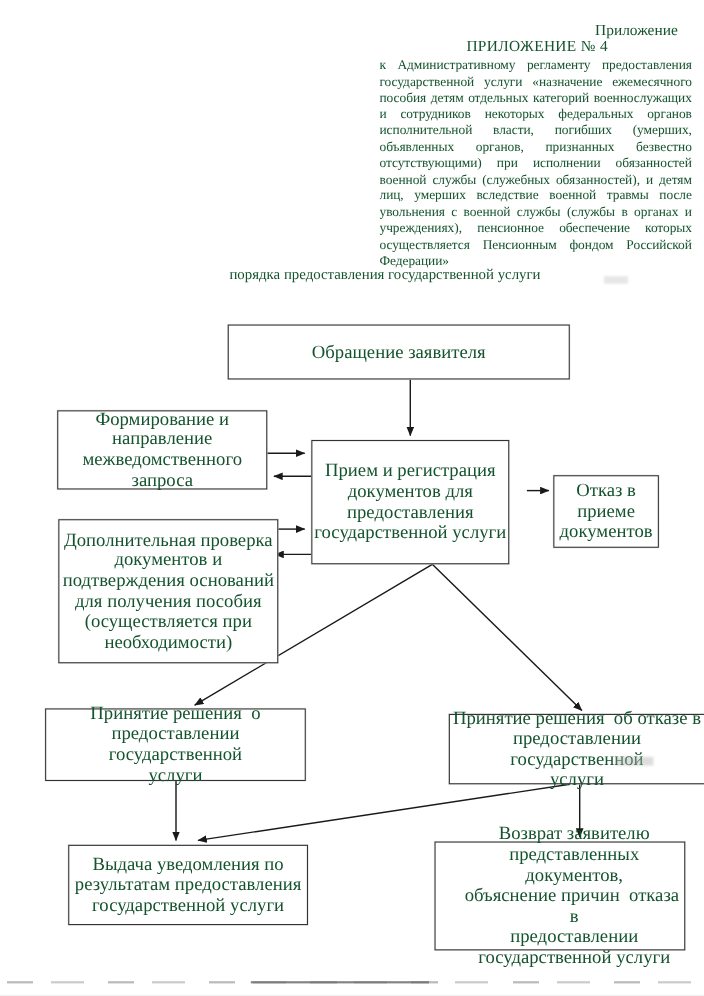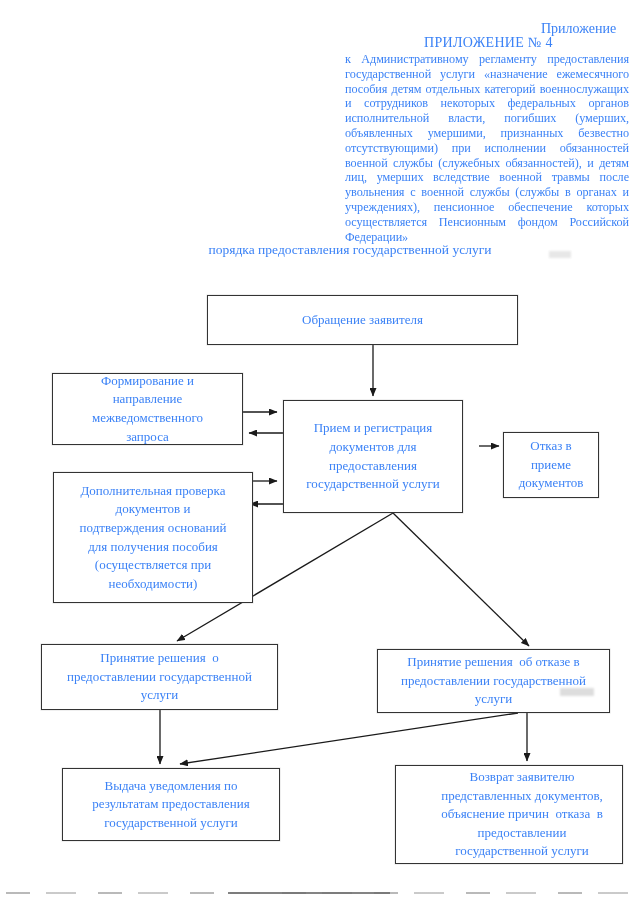--- a/index.html
+++ b/index.html
@@ -1,47 +1,47 @@
 <!DOCTYPE html>
 <html><head>
 <meta charset="utf-8">
 <style>
   html,body { margin:0; padding:0; background:#e8e8e8; }
   .page {
     position:relative; width:640px; height:905px; margin:0 auto;
     background:#ffffff; overflow:hidden;
     font-family:"Liberation Serif","DejaVu Serif",serif;
-    color:#3b82f6;
+    color:#14532d;
   }
   
   .hdr1 { position:absolute; left:541px; top:21px; font-size:14px; white-space:nowrap; }
   .hdr2 { position:absolute; left:424px; top:35px; font-size:14px; letter-spacing:.3px; white-space:nowrap; }
   .para { position:absolute; left:345px; top:52px; width:284px; overflow:hidden;
           font-size:12.2px; line-height:14.8px; letter-spacing:-.05px; }
   .para .pl  { text-align:justify; text-align-last:justify; }
   .para .pl-last { text-align:left; text-align-last:left; }
   
   .title { position:absolute; left:100px; top:242px; width:500px;
            text-align:center; font-size:13.5px; line-height:16.8px; }
   
   .node {
     position:absolute; box-sizing:border-box; background:#ffffff;
     border:1.7px solid #333333;
     box-shadow:0 0 0 .5px rgba(130,130,130,.25);
     display:flex; align-items:center; justify-content:center;
-    text-align:center; font-size:13px; line-height:18.6px;
+    text-align:center; font-size:17px; line-height:18.6px;
   }
   .node span { white-space:pre-line; display:block; }
   .n-applicant   { left:207px; top:295px; width:311px; height:50px; }
   .n-intake      { left:283px; top:400px; width:180px; height:113px; }
   .n-interagency { left:52px;  top:373px; width:191px; height:72px; }
   .n-check       { left:53px;  top:472px; width:200px; height:131px; }
   .n-refuse      { left:503px; top:432px; width:96px;  height:66px; }
   .n-grant       { left:41px;  top:644px; width:237px; height:66px; }
-  .n-deny        { left:377px; top:649px; width:233px; height:64px; }
+  .n-deny        { left:408px; top:649px; width:233px; height:64px; }
   .n-notice      { left:62px;  top:768px; width:218px; height:73px; }
   .n-return      { left:395px; top:765px; width:228px; height:99px;padding-left:26px; }
   
   .arrows { position:absolute; left:0; top:0; width:640px; height:905px; pointer-events:none; }
   .arrows line { stroke:#1a1a1a; stroke-width:1.3; }
   
   .smudge1 { position:absolute; left:560px; top:688px; width:34px; height:8px;
              background:#b5b5b5; opacity:.45; filter:blur(1.2px); }
   .smudge2 { position:absolute; left:549px; top:251px; width:22px; height:7px;
              background:#c4c4c4; opacity:.4; filter:blur(1.1px); }
@@ -58,21 +58,21 @@
 <div class="page">
 
   <div class="hdr1">Приложение</div>
   <div class="hdr2">ПРИЛОЖЕНИЕ № 4</div>
   <div class="para">
     <div class="pl">к Административному регламенту предоставления</div>
     <div class="pl">государственной услуги «назначение ежемесячного</div>
     <div class="pl">пособия детям отдельных категорий военнослужащих</div>
     <div class="pl">и сотрудников некоторых федеральных органов</div>
     <div class="pl">исполнительной власти, погибших (умерших,</div>
-    <div class="pl">объявленных умершими, признанных безвестно</div>
+    <div class="pl">объявленных органов, признанных безвестно</div>
     <div class="pl">отсутствующими) при исполнении обязанностей</div>
     <div class="pl">военной службы (служебных обязанностей), и детям</div>
     <div class="pl">лиц, умерших вследствие военной травмы после</div>
     <div class="pl">увольнения с военной службы (службы в органах и</div>
     <div class="pl">учреждениях), пенсионное обеспечение которых</div>
     <div class="pl">осуществляется Пенсионным фондом Российской</div>
     <div class="pl pl-last">Федерации»</div>
   </div>
 
   <div class="title">

